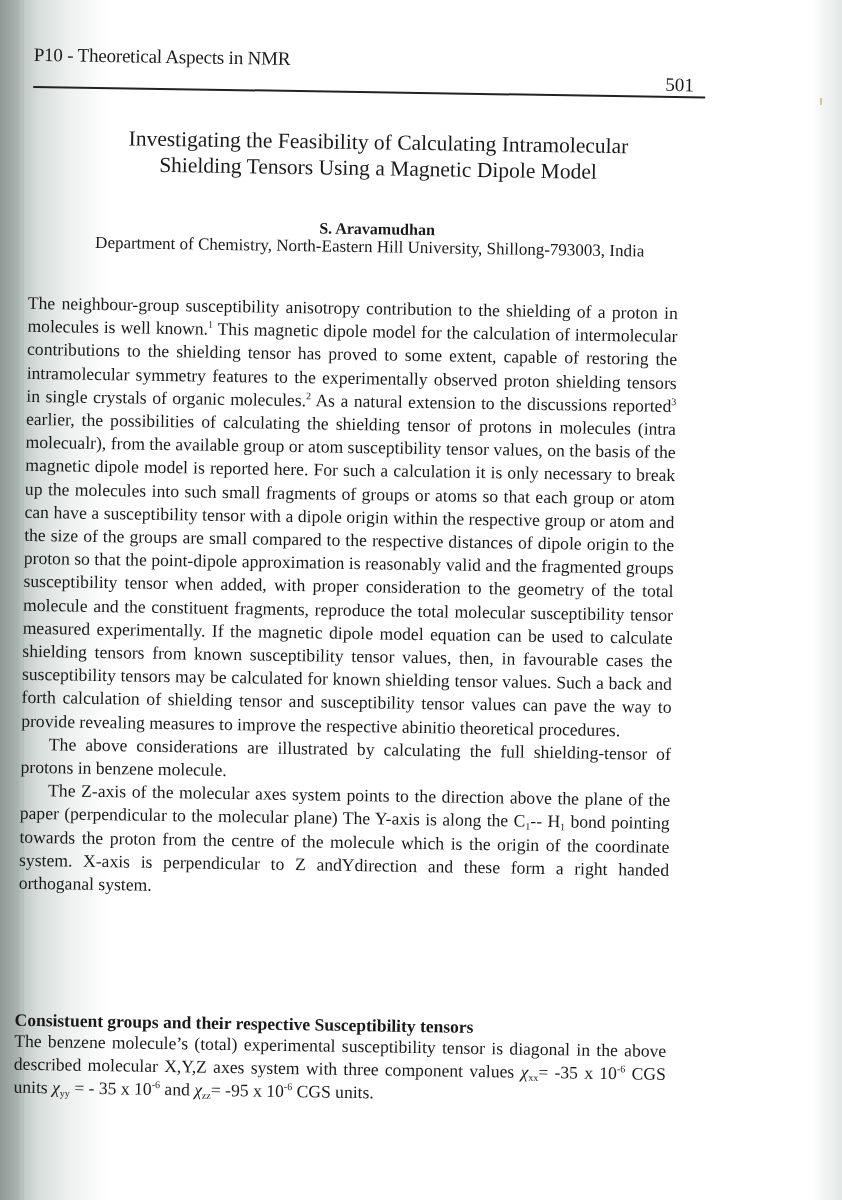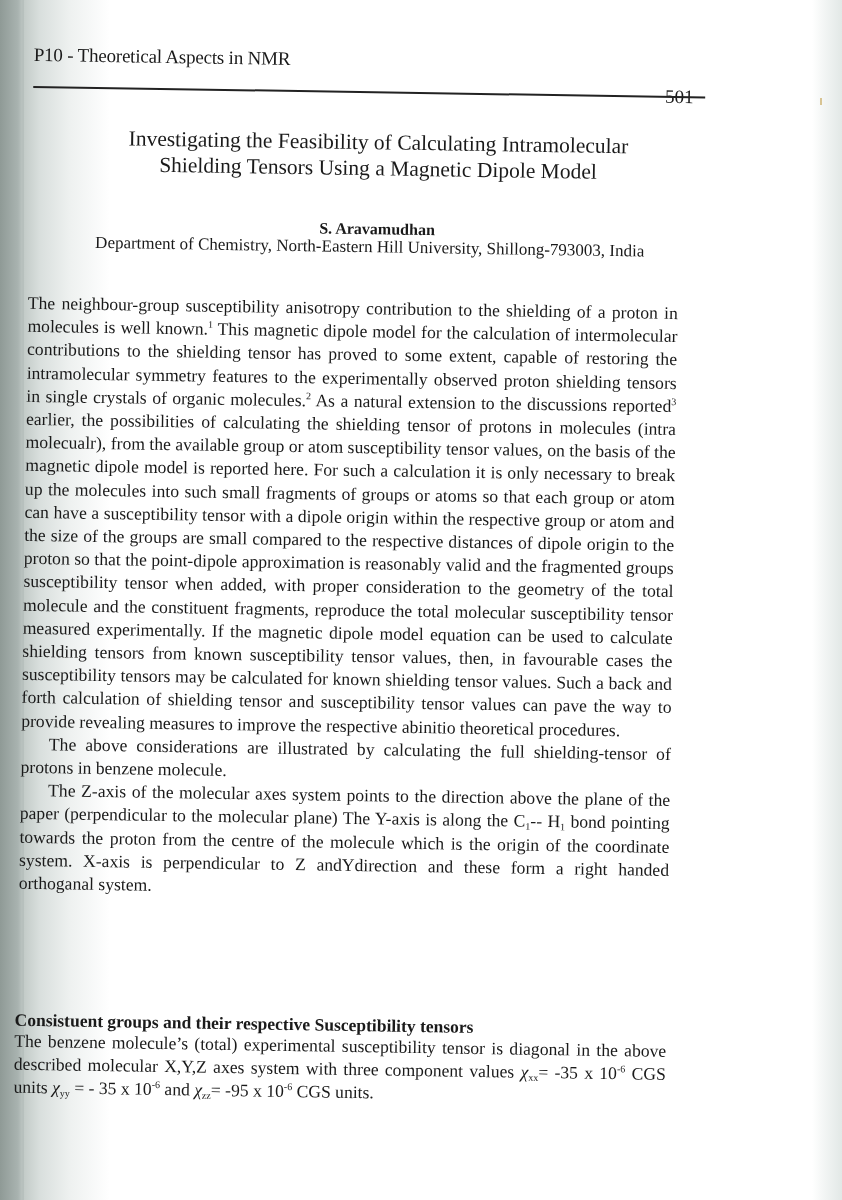--- a/index.html
+++ b/index.html
@@ -24,21 +24,21 @@
   .page {
     position: absolute; left: 0; top: 0; width: 842px; height: 1200px;
     transform-origin: 40px 40px;
     transform: rotate(0.9deg);
   }
   .running-head {
     position: absolute; left: 34px; top: 44px;
     font-size: 19px; letter-spacing: -0.2px;
   }
   .page-number {
-    position: absolute; left: 666px; top: 76px;
+    position: absolute; left: 666px; top: 64px;
     font-size: 19px;
   }
   .head-rule {
     position: absolute; left: 34px; top: 86px; width: 672px; height: 0;
     border-top: 2px solid #222;
   }
   .title {
     position: absolute; left: 60px; top: 124px; width: 640px;
     text-align: center; font-size: 21.5px; line-height: 26px;
   }

